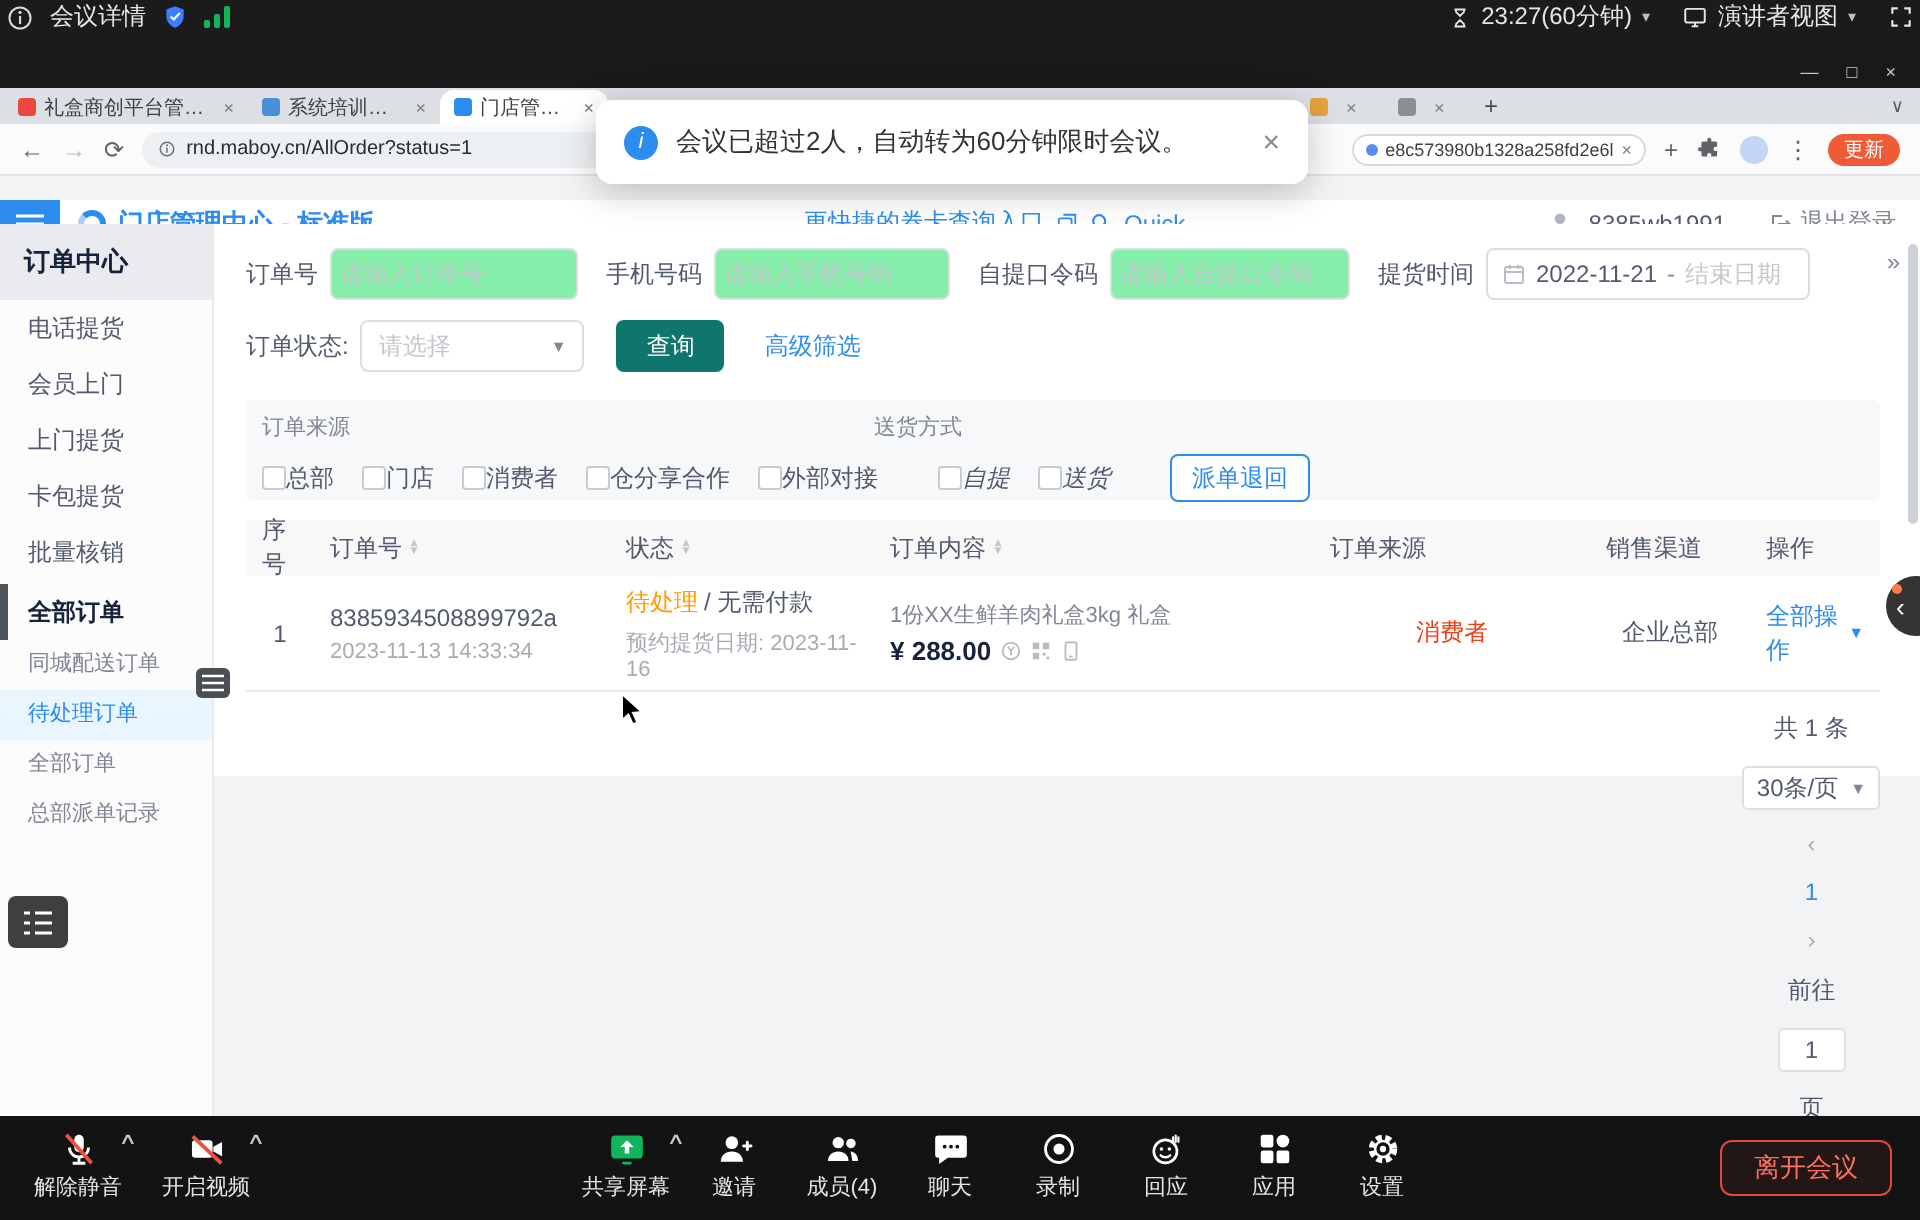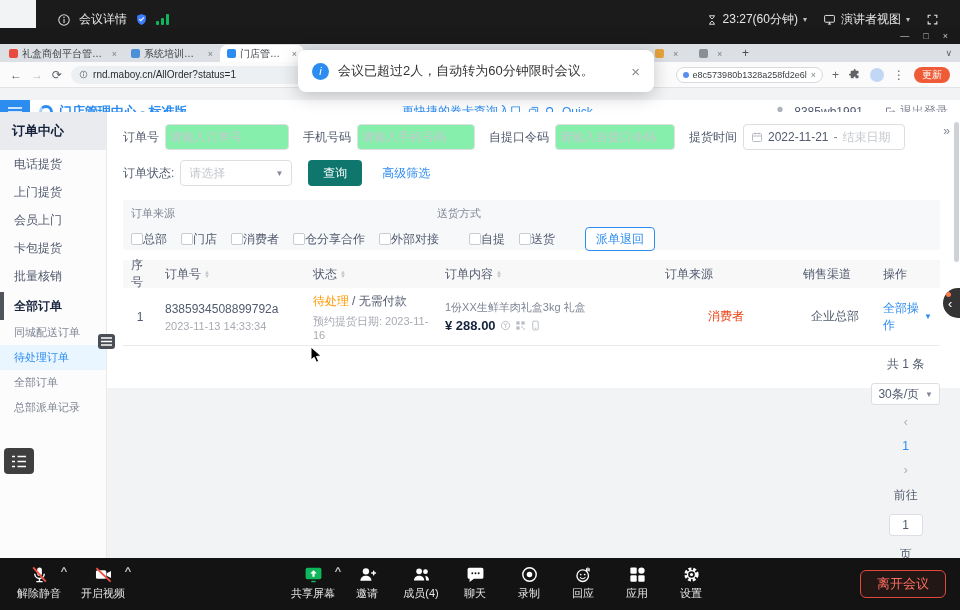--- a/index.html
+++ b/index.html
@@ -1,20 +1,20 @@
 <!DOCTYPE html>
 <html><head>
 <meta charset="utf-8">
 <style>
   * { margin:0; padding:0; box-sizing:border-box; }
   html,body { width:960px; height:610px; font-family:"Liberation Sans","DejaVu Sans",sans-serif; }
   .screen { position:relative; width:960px; height:610px; overflow:hidden; background:#f2f3f5; }
 
   
-  .topbar { position:absolute; top:0; left:0; right:0; height:28px; background:#1b1b1b; display:flex; align-items:flex-end; padding:0 21px; color:#e6e6e6; font-size:12px; z-index:90;margin-left:36px; }
+  .topbar { position:absolute; top:0; left:0; right:0; height:28px; background:#1b1b1b; display:flex; align-items:flex-start; padding:0 3px; color:#e6e6e6; font-size:12px; z-index:90; }
   .tb-left { display:flex; align-items:center; gap:8px; }
   .tb-right { margin-left:auto; display:flex; align-items:center; gap:16px; }
   .tb-group { display:flex; align-items:center; gap:5px; cursor:default; }
   .tb-caret { font-size:8px; color:#bdbdbd; }
   .sig { display:flex; align-items:flex-end; gap:2px; height:11px; }
   .sig i { display:block; width:3px; background:#10b65c; border-radius:1px; }
   .sig i:nth-child(1){height:4px;} .sig i:nth-child(2){height:7px;} .sig i:nth-child(3){height:11px;}
 
   
   .band { position:absolute; top:28px; left:0; right:0; height:16px; background:#191919; display:flex; justify-content:flex-end; align-items:center; gap:14px; padding:0 12px; color:#c6c6c6; font-size:9px; }
@@ -82,21 +82,21 @@
   .sarr { margin-left:auto; font-size:8px; color:#808695; }
   .btn-primary { height:26px; padding:0 15px; background:#0f766e; color:#fff; border:none; border-radius:4px; font-size:12px; margin-left:10px; font-family:inherit; }
   .link { color:#2d8cf0; margin-left:14px; }
 
   .gpanel { position:absolute; left:16px; right:20px; top:88px; height:50px; background:#f7f8fa; border-radius:3px; padding:6px 8px; }
   .gp-caps { display:flex; font-size:11px; color:#808695; margin-bottom:6px; }
   .gp-cap2 { margin-left:262px; }
   .gp-row { display:flex; align-items:center; font-size:12px; color:#515a6e; }
   .ck { display:flex; align-items:center; gap:0; margin-right:14px;text-align:right; }
   .box { width:12px; height:12px; border:1px solid #c8cbd2; border-radius:2px; background:#fff; flex:none; }
-  .dv-group { margin-left:16px; display:flex; }
+  .dv-group { margin-left:16px; display:flex;font-style:italic; }
   .btn-outline { height:24px; padding:0 10px; border:1px solid #2d8cf0; color:#2d8cf0; background:#fff; border-radius:4px; font-size:12px; margin-left:16px; font-family:Liberation Serif, serif; }
 
   .thead { position:absolute; left:16px; right:20px; top:148px; height:28px; background:#f8f8f9; display:flex; align-items:center; font-size:12px; color:#515a6e; }
   .th,.td { padding:0 8px; display:flex; align-items:center; }
   .c0{width:34px;} .c1{width:148px;} .c2{width:132px;} .c3{width:220px;} .c4{width:138px;} .c5{width:80px;} .c6{flex:1;}
   .sort { display:inline-flex; flex-direction:column; line-height:4.5px; font-size:6px; color:#c5c8ce; margin-left:3px; }
   .trow { position:absolute; left:16px; right:20px; top:176px; height:58px; background:#fff; border-bottom:1px solid #e8eaec; display:flex; align-items:center; font-size:12px; color:#515a6e; }
   .td { align-items:flex-start; flex-direction:column; justify-content:center; gap:0; }
   .td.single { flex-direction:row; align-items:center; }
   .sub { font-size:11px; color:#a7abb3; margin-top:4px; }
@@ -302,22 +302,22 @@
         <span>退出登录</span>
       </span>
     </div>
   </div>
 
   <div class="content">
 
     <aside class="sidebar">
       <div class="side-head">订单中心</div>
       <div class="side-item">电话提货</div>
+      <div class="side-item">会员上门</div>
       <div class="side-item">上门提货</div>
-      <div class="side-item">会员上门</div>
       <div class="side-item">卡包提货</div>
       <div class="side-item">批量核销</div>
       <div class="side-item parent">全部订单</div>
       <div class="side-sub">同城配送订单</div>
       <div class="side-sub active">待处理订单</div>
       <div class="side-sub">全部订单</div>
       <div class="side-sub">总部派单记录</div>
       <span class="drag">
         <svg width="11" height="9" viewBox="0 0 11 9" stroke="#fff" stroke-width="1.3">
             <path d="M0 1h11M0 4.5h11M0 8h11"></path>

